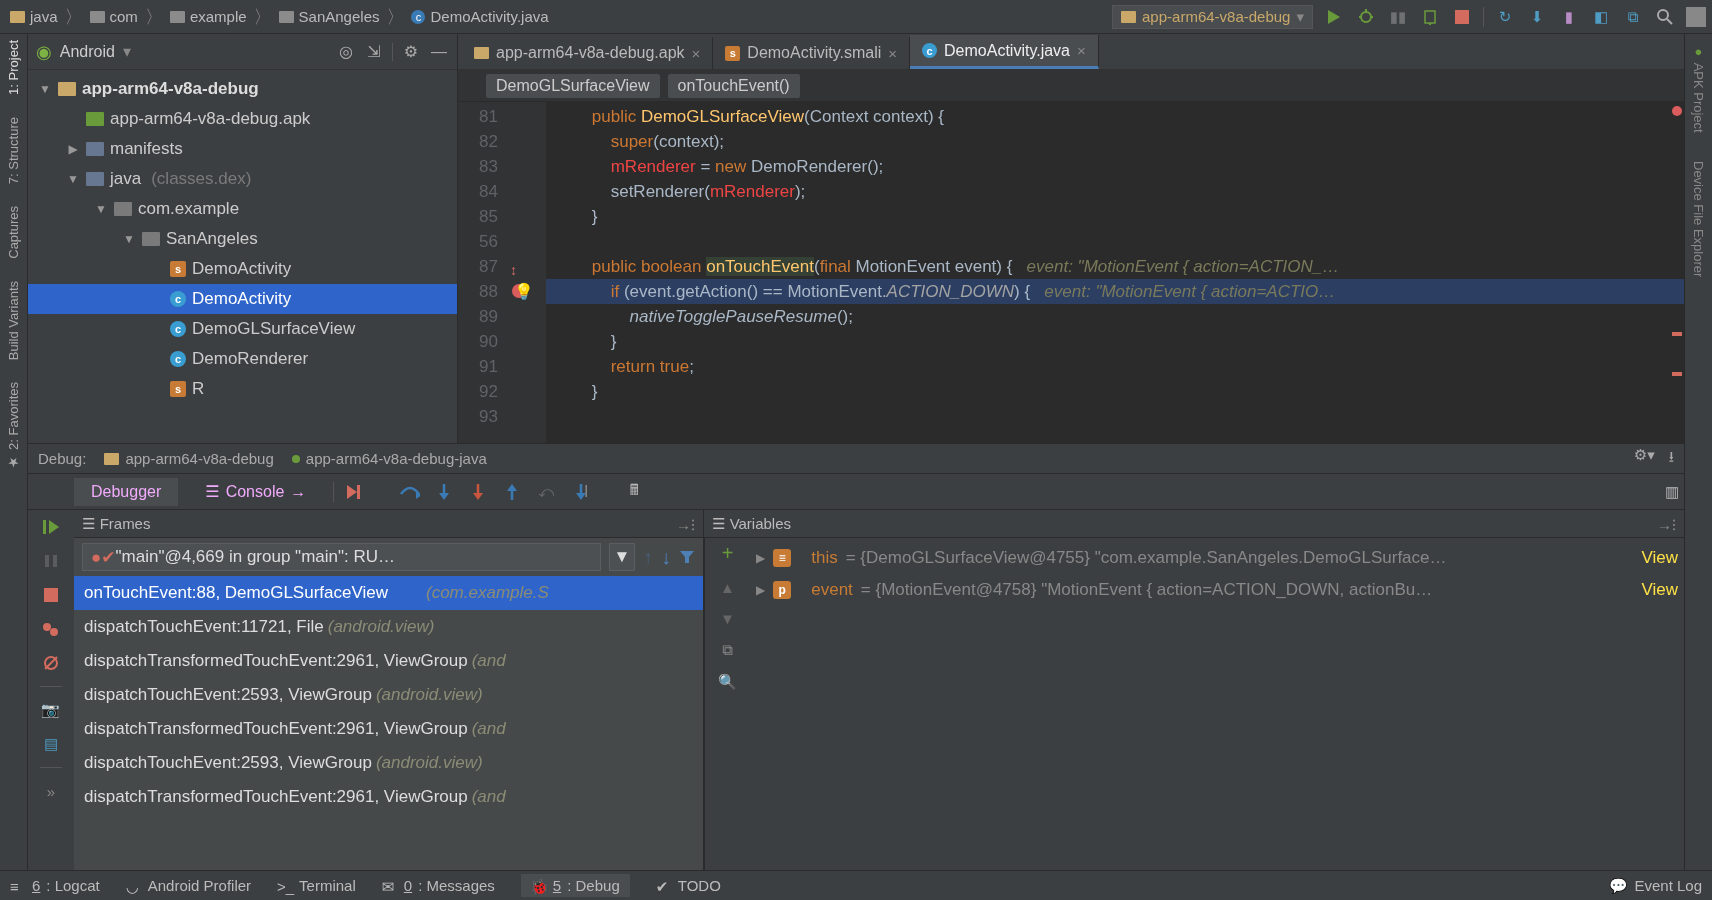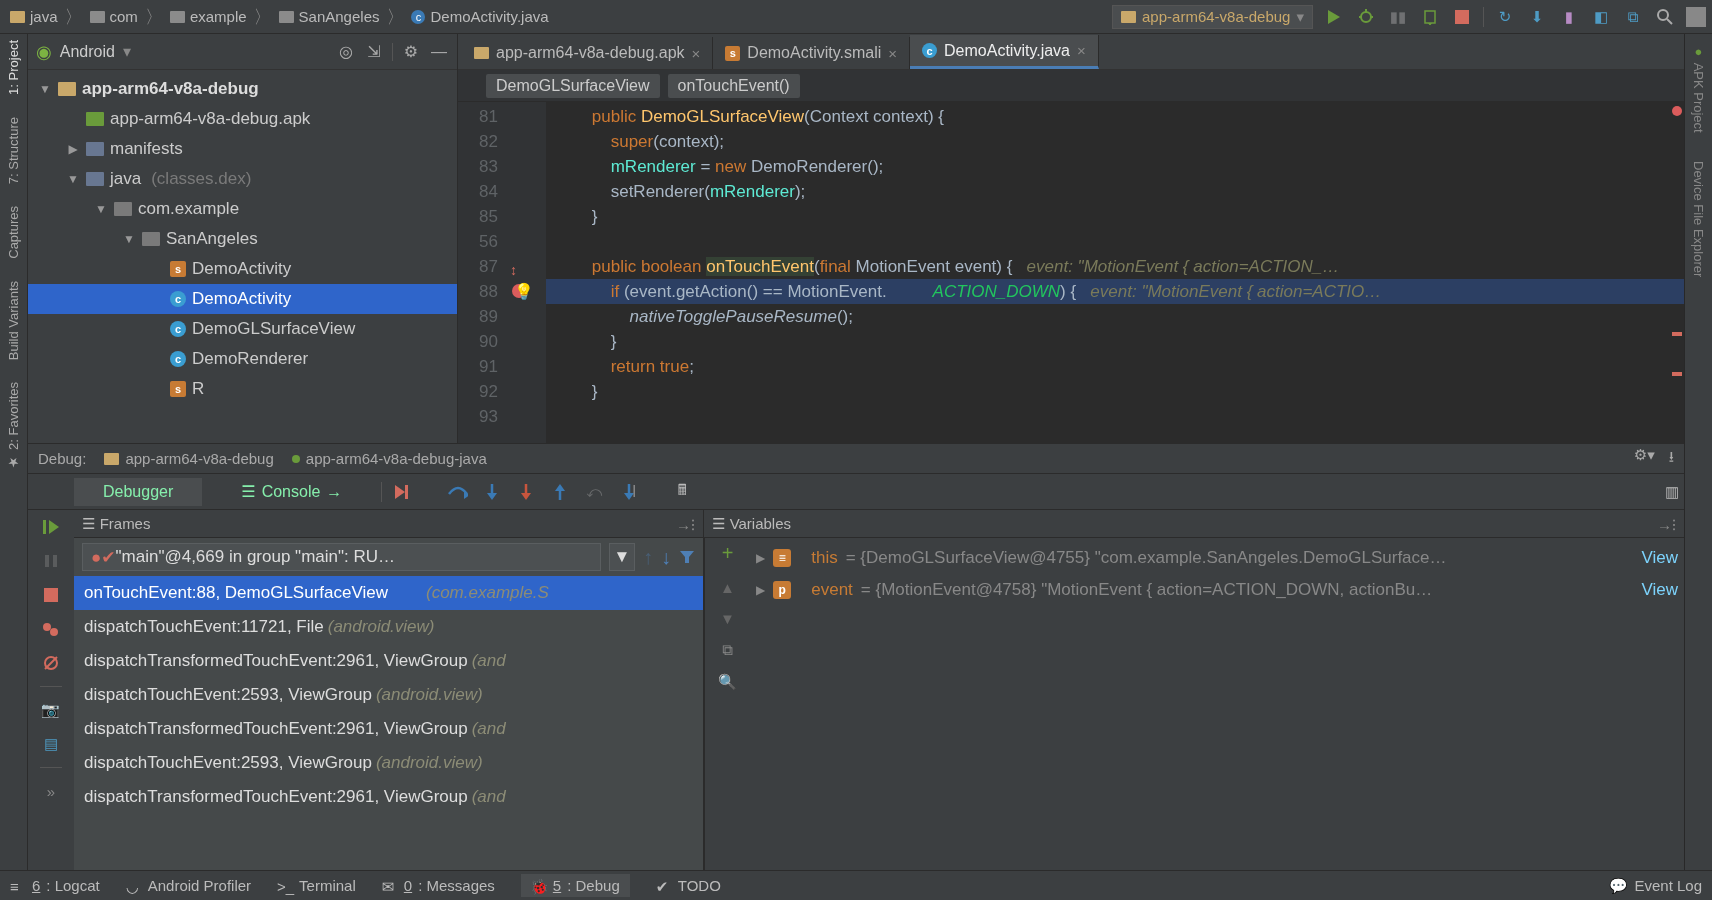--- a/index.html
+++ b/index.html
@@ -55,36 +55,36 @@
 .etab.active { background:#4a4d4f; color:#eee; border-bottom:3px solid #4a7db5; height:34px;}
 .etab .close{color:#888;font-size:15px;}
 #bchips { height:32px; background:#313335; display:flex; align-items:center; padding-left:28px; gap:8px; border-bottom:1px solid #2b2b2b;}
 .chip{background:#4a4d4f; padding:3px 10px; color:#ccc; font-size:16px; border-radius:2px;}
 #code { flex:1; display:flex; font-family:ui-monospace,Menlo,Consolas,monospace; font-size:17px; line-height:25px; position:relative; overflow:hidden;}
 #gutter-num{width:48px;background:#313335;color:#5f6366;text-align:right;padding:2px 8px 0 0;}
 #gutter-ico{width:40px;background:#313335;position:relative;}
 #code-body{flex:1;background:#2b2b2b;padding:2px 0 0 8px;position:relative;white-space:pre;color:#a9b7c6;}
 .hl-line{position:absolute;left:0;right:0;height:25px;background:rgba(47,101,202,0.35);}
 .kw{color:#cc7832;}
-.fld{color:#5eead4;}
+.fld{color:#ef4444;}
 .mtc{color:#ffc66d;}
-.cst{color:#22c55e;font-style:italic;margin-left:46px;}
+.cst{color:#a3a3a3;font-style:italic;}
 .hint{color:#7a7a5a;font-style:italic;}
 .bp{width:14px;height:14px;border-radius:50%;background:#db5c5c;position:absolute;left:6px;}
 .bulb{position:absolute;left:8px;font-size:16px;}
 #err-strip{position:absolute;right:0;top:0;width:14px;height:100%;}
 #err-strip .mk{position:absolute;right:2px;width:10px;height:4px;}
 
 
 #debug{flex:1;display:flex;flex-direction:column;background:#3c3f41;justify-content:center;}
 #debug-hdr{height:30px;border-bottom:1px solid #2b2b2b;display:flex;align-items:center;padding:0 10px;gap:18px;font-size:15px;color:#aaa;}
 #debug-hdr .dot{width:8px;height:8px;border-radius:50%;background:#6a9b3b;display:inline-block;}
 #debug-hdr .right{margin-left:auto;display:flex;gap:14px;}
 #debug-tabs{height:36px;display:flex;align-items:center;padding-left:46px;gap:10px;border-bottom:1px solid #2b2b2b;}
-.dtab{padding:4px 28px;color:#86efac;font-size:16px;cursor:pointer;border:1px solid transparent;}
+.dtab{padding:4px 16px;color:#f0abfc;font-size:16px;cursor:pointer;border:1px solid transparent;}
 .dtab.active{background:#4a4d4f;}
 .dico{width:24px;height:24px;display:inline-flex;align-items:center;justify-content:center;cursor:pointer;}
 #debug-body{flex:1;display:flex;}
 #dbg-left{width:46px;background:#3c3f41;display:flex;flex-direction:column;align-items:center;padding-top:6px;gap:12px;}
 #dbg-left .ico{width:22px;height:22px;display:inline-flex;align-items:center;justify-content:center;cursor:pointer;}
 #frames{width:630px;display:flex;flex-direction:column;border-right:1px solid #2b2b2b;}
 .panel-hdr{height:28px;background:#3c3f41;border-bottom:1px solid #2b2b2b;display:flex;align-items:center;padding:0 8px;gap:8px;font-size:15px;color:#bbb;}
 .panel-hdr .expand{margin-left:auto;color:#888;cursor:pointer;}
 #thread-sel{height:38px;background:#45494a;display:flex;align-items:center;padding:0 8px;gap:8px;color:#ddd;font-size:17px;}
 #thread-sel .sel{flex:1;background:#4c5052;border:1px solid #5a5e60;height:28px;display:flex;align-items:center;padding:0 8px;overflow:hidden;white-space:nowrap;}
@@ -94,21 +94,21 @@
 .frame{height:34px;display:flex;align-items:center;padding:0 10px;color:#ddd;white-space:nowrap;overflow:hidden;}
 .frame.sel{background:#2f65ca;color:#fff;gap:34px;}
 .frame .muted{color:#8c8c76;font-style:italic;margin-left:4px;}
 #vars{flex:1;display:flex;flex-direction:column;}
 #var-list{flex:1;background:#3c3f41;padding:4px 6px;font-size:17px;}
 .vrow{display:flex;align-items:center;gap:8px;height:32px;white-space:nowrap;overflow:hidden;}
 .vrow .tri{color:#888;font-size:12px;}
 .vrow .ob{width:18px;height:18px;border-radius:3px;display:inline-flex;align-items:center;justify-content:center;color:#fff;font-size:12px;font-weight:bold;}
 .vrow .name{color:#c77b34;margin-left:12px;}
 .vrow .val{color:#888;}
-.vrow .view{margin-left:auto;color:#7dd3fc;}
+.vrow .view{margin-left:auto;color:#fde047;}
 #var-side{width:46px;display:flex;flex-direction:column;align-items:center;padding-top:4px;gap:14px;border-left:1px solid #2b2b2b;}
 
 
 #bottombar{height:30px;background:#3c3f41;border-top:1px solid #2b2b2b;display:flex;align-items:center;padding:0 10px;gap:26px;font-size:15px;color:#bbb;}
 #bottombar .bitem{display:flex;align-items:center;gap:6px;cursor:pointer;}
 #bottombar .bitem u{text-decoration:underline;}
 #bottombar .bitem.active{background:#4a4d4f;padding:3px 10px;}
 #bottombar .bright{margin-left:auto;}
 .icon-sm{width:16px;height:16px;display:inline-block;}
 </style>

